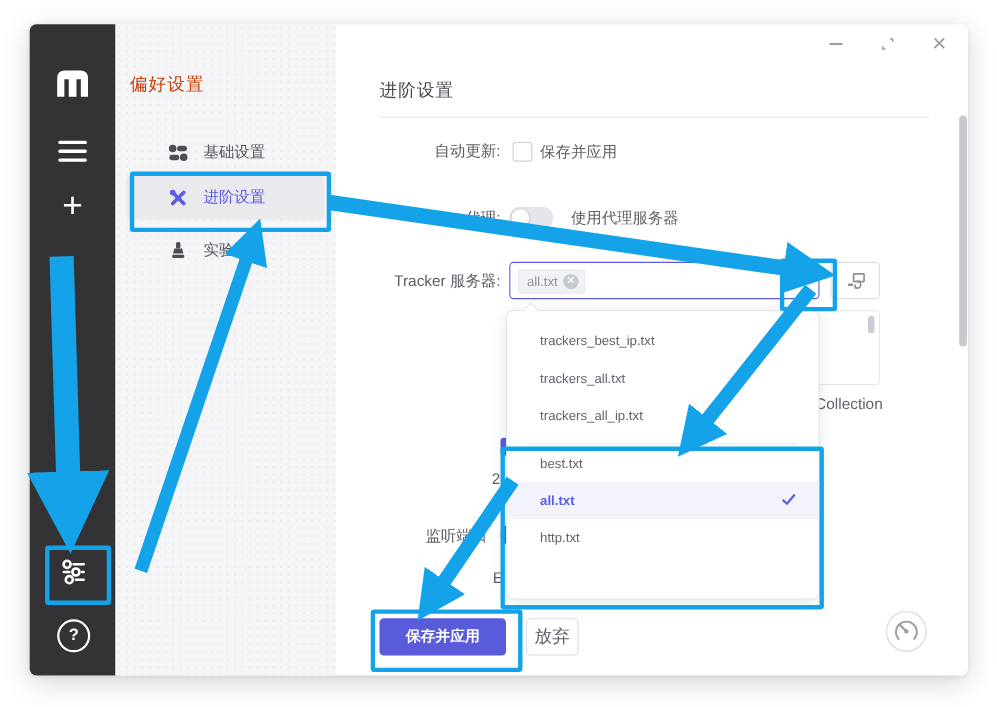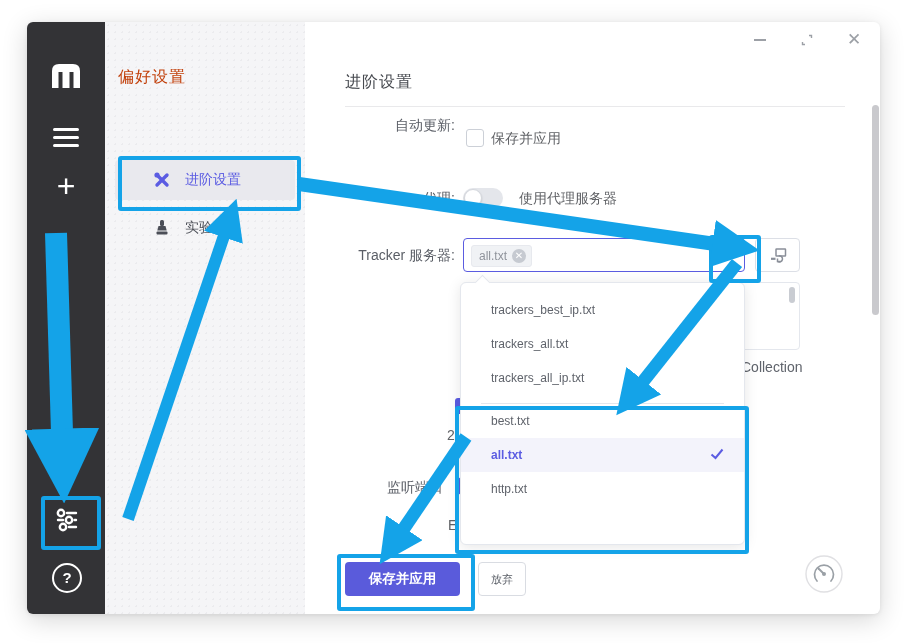--- a/index.html
+++ b/index.html
@@ -73,21 +73,21 @@
   .dd-item{height:34px;line-height:34px;padding:0 30px;font-size:12px;color:#5f636b;cursor:pointer;
     white-space:nowrap;position:relative;}
   .dd-divider{height:1px;background:#e4e7ed;margin:8px 20px 0 20px;}
   .dd-group-label{height:32px;line-height:36px;padding:0 22px;font-size:12px;color:#a8abb2;}
   .dd-item.sel{background:#f3f3fb;color:#5b5ce2;font-weight:bold;}
   .dd-check{position:absolute;right:20px;top:10px;}
   
   .btn-primary{position:absolute;left:318px;top:540px;width:115px;height:34px;background:#5a5bdb;
     border:none;border-radius:4px;color:#fff;font-weight:bold;font-size:13.5px;font-family:inherit;cursor:pointer;}
   .btn-plain{position:absolute;left:451px;top:540px;width:48px;height:34px;background:#fff;
-    border:1px solid #d9dce2;border-radius:4px;color:#5f636b;font-size:11px;font-family:inherit;cursor:pointer;}
+    border:1px solid #d9dce2;border-radius:4px;color:#5f636b;font-size:16px;font-family:inherit;cursor:pointer;}
   .speedo{position:absolute;left:778px;top:533px;}
   .main-scrollbar{position:absolute;left:845px;top:83px;width:7px;height:210px;background:#c9c9cd;border-radius:4px;}
   
   .win-controls{position:absolute;top:6px;right:18px;display:flex;gap:31px;align-items:center;height:24px;}
   .wc{width:16px;height:16px;display:flex;align-items:center;justify-content:center;color:#9ca0a6;cursor:pointer;}
   .wc-min{width:12px;height:0;border-top:2px dashed #9ca0a6;}
   .wc-close{font-size:17px;line-height:16px;}
   
   .anno-box{position:absolute;border:4px solid #14a3e8;border-radius:3px;z-index:20;pointer-events:none;}
   .anno-menu{left:91px;top:134px;width:175px;height:47px;}
@@ -122,20 +122,31 @@
         <circle cx="11" cy="22" r="3.2"></circle>
           <line x1="17" y1="22" x2="24" y2="22"></line>
       </g>
     </svg>
     <div class="help-circle">?</div>
   </div>
 
   <div class="prefs-panel"></div>
   <div class="prefs-title">偏好设置</div>
 
+  <div class="menu-row" style="top:97px">
+    <span class="mi">
+      <svg width="18" height="16" viewBox="0 0 18 16" fill="#4b4e57">
+        <circle cx="4" cy="4" r="3.4"></circle>
+          <rect x="8" y="1.6" width="9" height="5" rx="2.5"></rect>
+        <rect x="1" y="9.6" width="9" height="5" rx="2.5"></rect>
+          <circle cx="14" cy="12" r="3.4"></circle>
+      </svg>
+    </span>
+    <span>基础设置</span>
+  </div>
 
   <div class="menu-row sel" style="top:138px">
     <span class="mi">
       <svg width="18" height="18" viewBox="0 0 18 18">
         <g stroke="#5b5ce2" stroke-width="3.4" stroke-linecap="round">
           <line x1="4" y1="4" x2="14" y2="14"></line>
             <line x1="14" y1="4" x2="4" y2="14"></line>
         </g>
         <circle cx="4" cy="4" r="2.6" fill="#5b5ce2"></circle>
       </svg>
@@ -165,21 +176,21 @@
       </svg>
     </div>
     <div class="wc wc-close">
         <span>✕</span>
       </div>
   </div>
 
   <div class="content-title">进阶设置</div>
   <div class="title-divider"></div>
 
-  <div class="row-label" style="left:288px;top:95px">自动更新:</div>
+  <div class="row-label" style="left:288px;top:107px">自动更新:</div>
   <div class="checkbox" style="left:439px;top:107px"></div>
   <div class="plain-text" style="left:464px;top:108px">保存并应用</div>
 
   <div class="row-label" style="left:288px;top:168px">代理:</div>
   <div class="switch" style="left:436px;top:166px">
       <div class="knob"></div>
     </div>
   <div class="plain-text" style="left:492px;top:168px">使用代理服务器</div>
 
   <div class="row-label" style="left:288px;top:225px">Tracker 服务器:</div>

